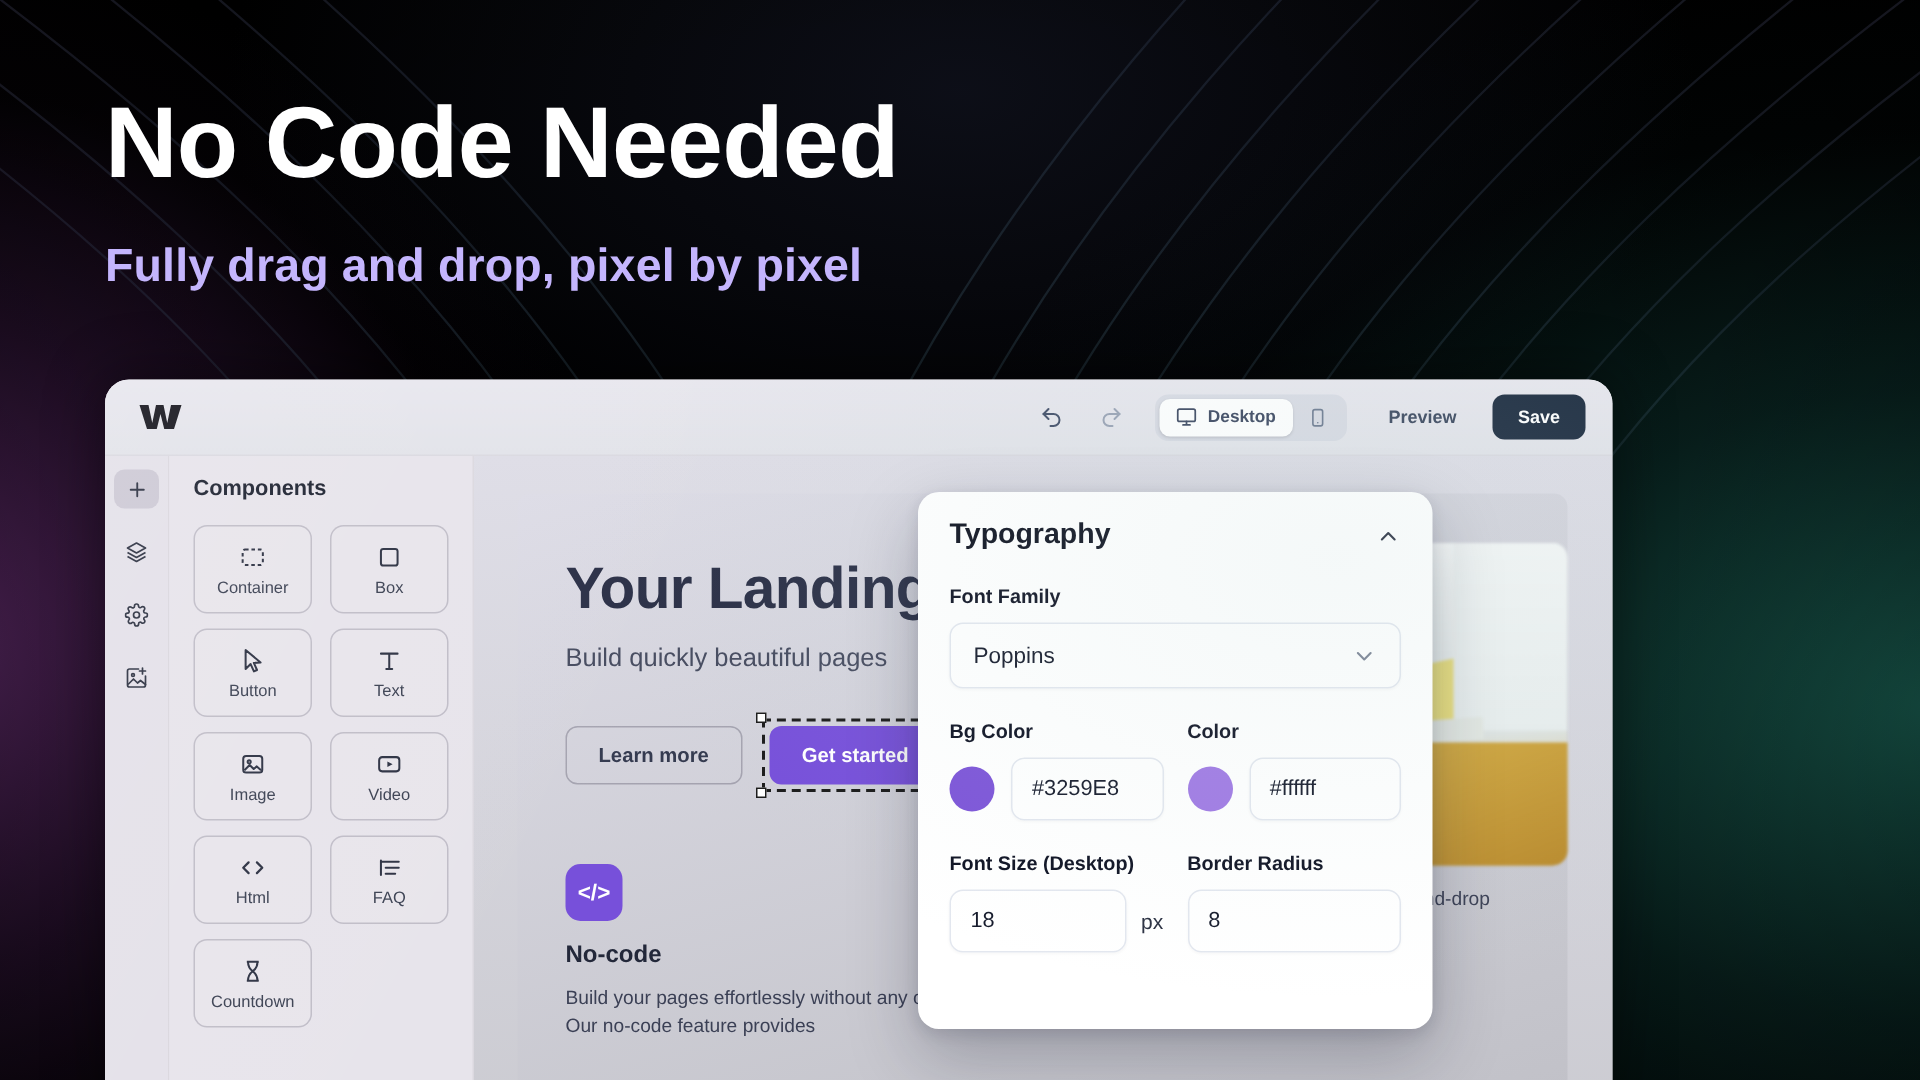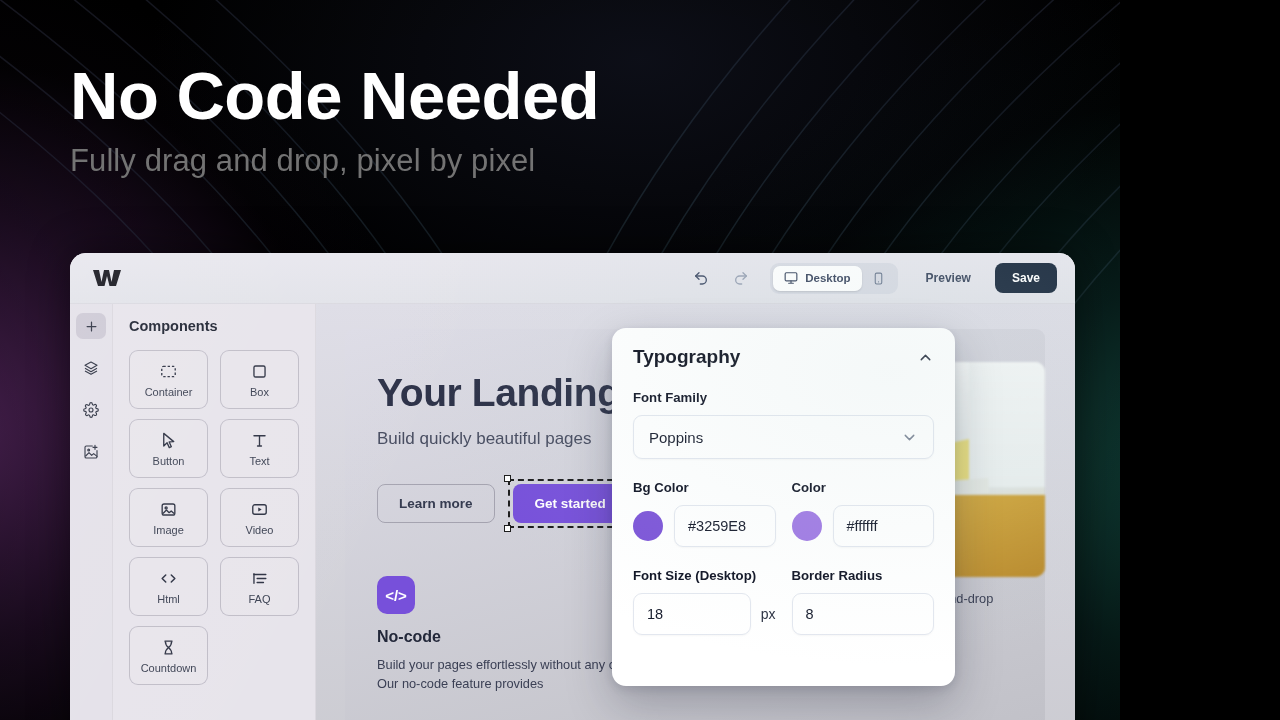--- a/index.html
+++ b/index.html
@@ -7,21 +7,21 @@
   html, body {
     width: 1280px;
     height: 720px;
     overflow: hidden;
     background: #000;
     font-family: "Liberation Sans", sans-serif;
   }
 
   #stage {
     position: relative;
-    width: 1120px;
+    width: 1280px;
     height: 720px;
     overflow: hidden;
     background: #050507;
     padding-left: 38px;
   }
 
   
   .bg-base {
     position: absolute; inset: 0;
     background:
@@ -40,24 +40,24 @@
   
   .hero { position: absolute; left: 70px; top: 62px; width: 760px; }
   .hero-title {
     font-size: 67px;
     line-height: 1.0;
     font-weight: 700;
     color: #ffffff;
     letter-spacing: -0.5px;
   }
   .hero-sub {
-    margin-top: 14px;
+    margin-top: 30px;
     font-size: 31px;
-    font-weight: 400;
-    color: #737373;
+    font-weight: 700;
+    color: #c4b5fd;
     letter-spacing: 0.1px;
   }
 
   
   .app-window {
     position: absolute;
     left: 70px; top: 253px;
     width: 1005px; height: 560px;
     border-radius: 16px 16px 0 0;
     overflow: hidden;

